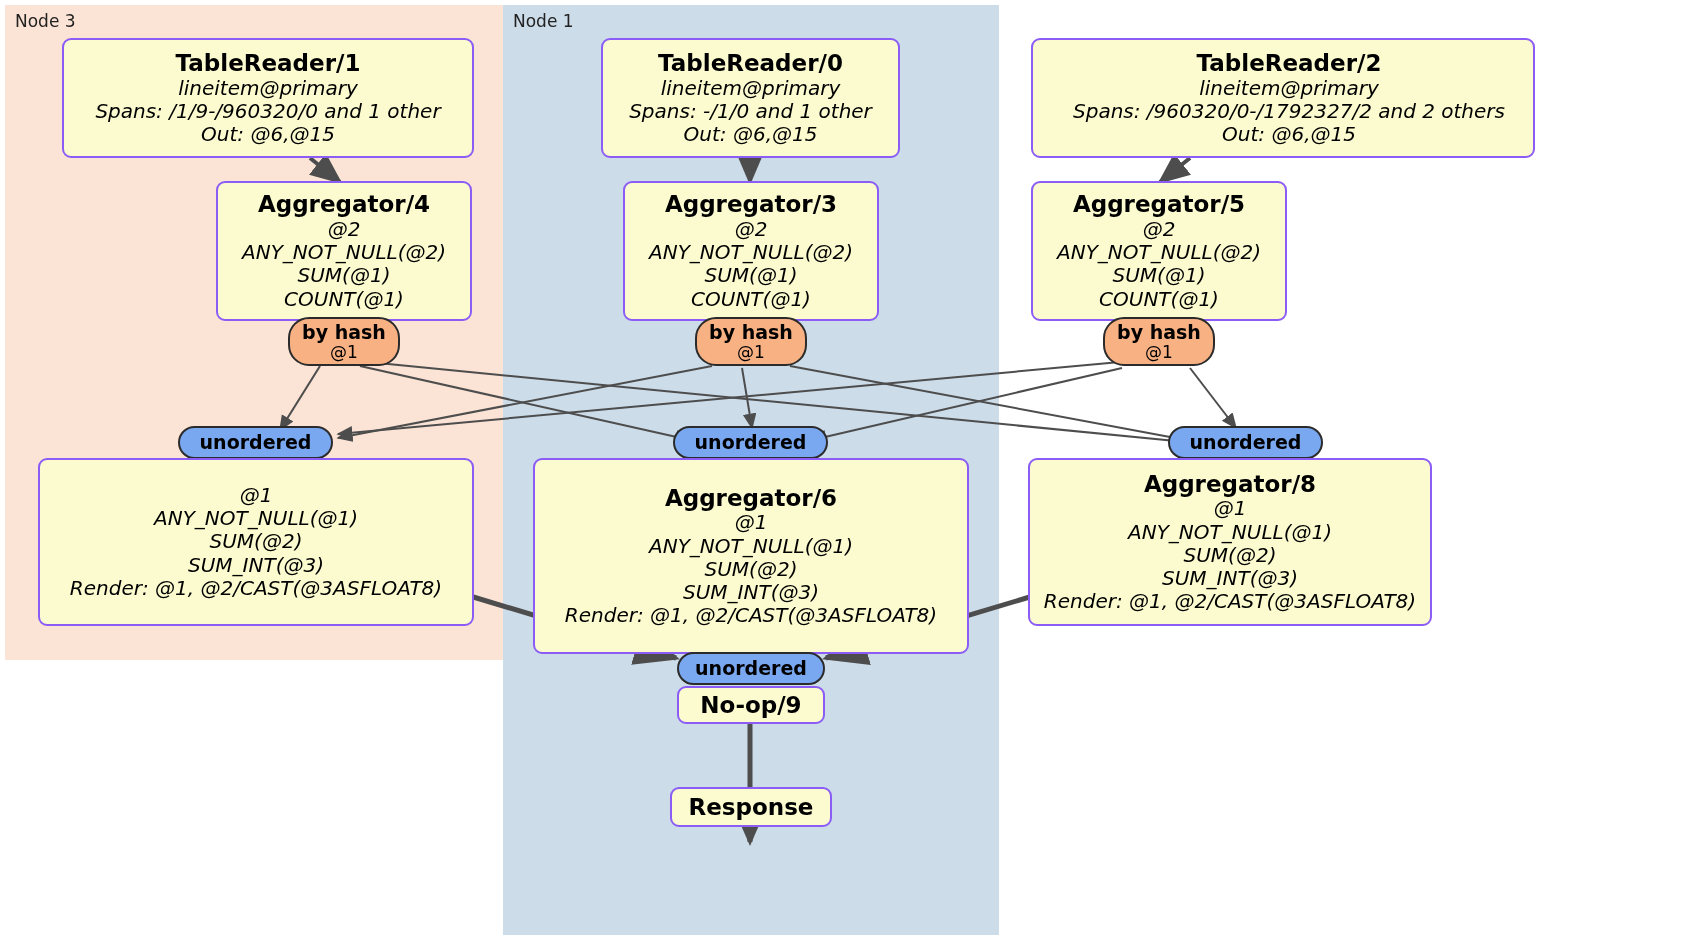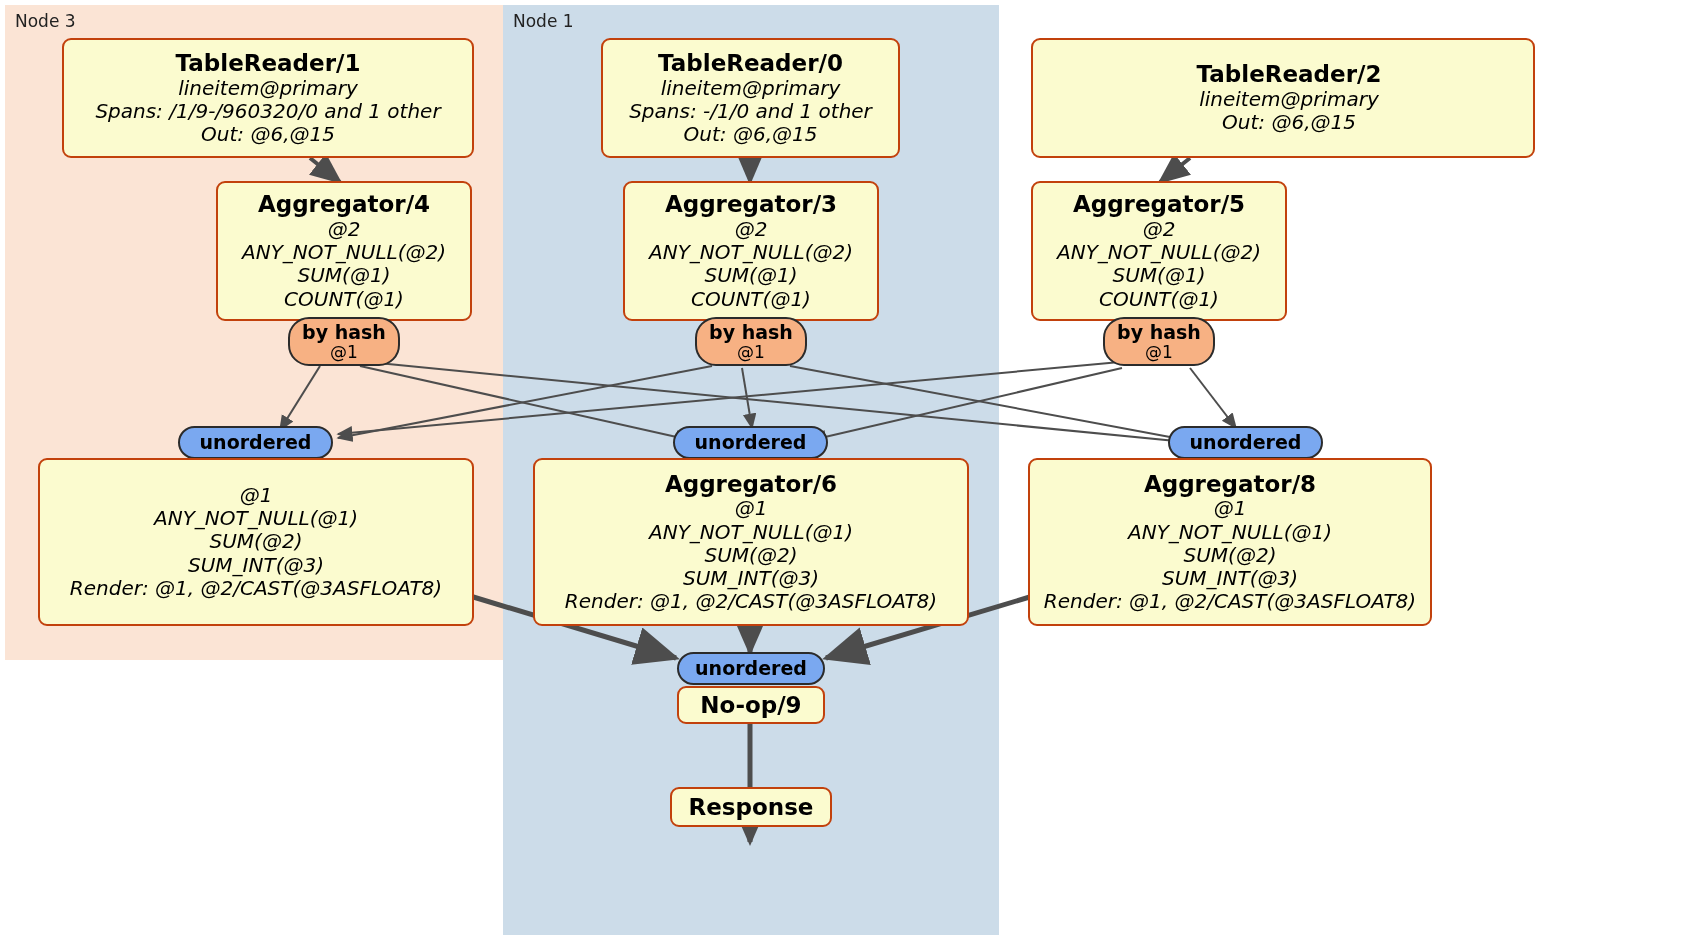--- a/index.html
+++ b/index.html
@@ -12,21 +12,21 @@
   
   .panel{position:absolute;box-sizing:border-box;}
   .panel-label{
     position:absolute;left:10px;top:6px;
     font-size:17px;color:#222;white-space:nowrap;
   }
 
   
   .box{
     position:absolute;box-sizing:border-box;
-    background:#fbfbcf;border:2px solid #c2410c;border-radius:9px;
+    background:#fbfbcf;border:2px solid #8b5cf6;border-radius:9px;
     text-align:center;color:#000;
     display:flex;flex-direction:column;justify-content:center;
     padding:4px 8px;
   }
   .box .t{font-size:23px;font-weight:bold;line-height:1.16;white-space:nowrap;}
   .box .l{font-size:20px;line-height:1.16;white-space:nowrap;font-style:italic;}
 
   
   .pill{
     position:absolute;box-sizing:border-box;
@@ -145,21 +145,21 @@
 
   <div class="pill hash" style="left:695px;top:317px;width:112px;height:49px;">
     <div class="t">by hash</div>
     <div class="s">@1</div>
   </div>
 
   <div class="pill unord" style="left:673px;top:426px;width:155px;height:33px;">
     <div class="t">unordered</div>
   </div>
 
-  <div class="box" style="left:533px;top:458px;width:436px;height:168px;">
+  <div class="box" style="left:533px;top:458px;width:436px;height:196px;">
     <div class="t">Aggregator/6</div>
     <div class="l">@1</div>
     <div class="l">ANY_NOT_NULL(@1)</div>
     <div class="l">SUM(@2)</div>
     <div class="l">SUM_INT(@3)</div>
     <div class="l">Render: @1, @2/CAST(@3ASFLOAT8)</div>
   </div>
 
   <div class="pill unord" style="left:677px;top:652px;width:148px;height:33px;">
     <div class="t">unordered</div>
@@ -169,20 +169,21 @@
     <div class="t">No-op/9</div>
   </div>
 
   <div class="box" style="left:670px;top:787px;width:162px;height:40px;">
     <div class="t">Response</div>
   </div>
 
   <div class="box" style="left:1031px;top:38px;width:504px;height:120px;padding-left:20px;">
     <div class="t">TableReader/2</div>
     <div class="l">lineitem@primary</div>
+    <div class="l">Spans: /960320/0-/1792327/2 and 2 others</div>
     <div class="l">Out: @6,@15</div>
   </div>
 
   <div class="box" style="left:1031px;top:181px;width:256px;height:140px;">
     <div class="t">Aggregator/5</div>
     <div class="l">@2</div>
     <div class="l">ANY_NOT_NULL(@2)</div>
     <div class="l">SUM(@1)</div>
     <div class="l">COUNT(@1)</div>
   </div>

